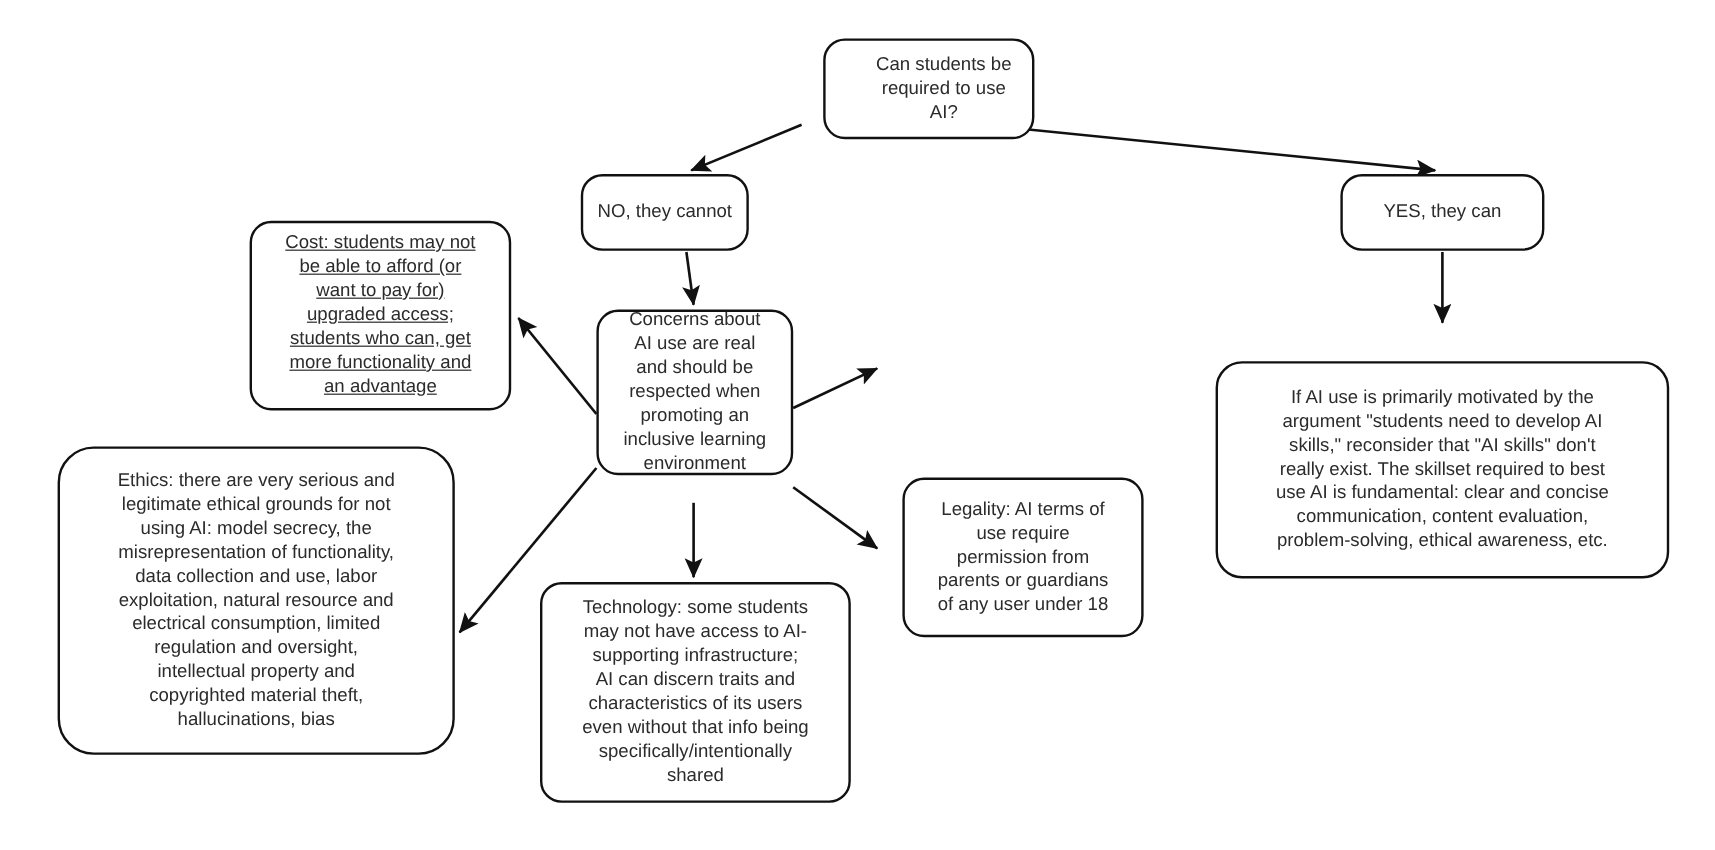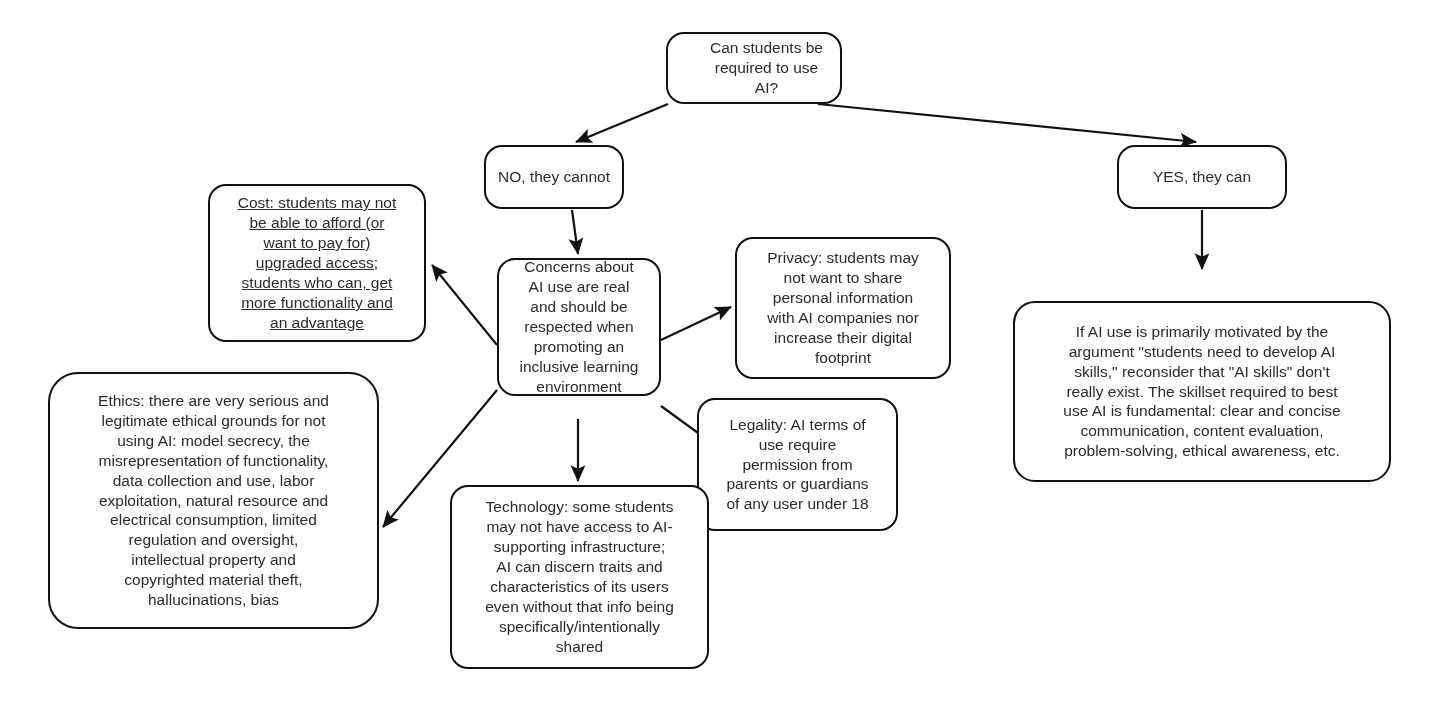--- a/index.html
+++ b/index.html
@@ -64,21 +64,21 @@
         <path d="M 572 210 L 578 254" stroke-linecap="butt" marker-end="url(#arrowhead)"></path>
         <path d="M 1202 210 L 1202 269" stroke-linecap="butt" marker-end="url(#arrowhead)"></path>
         <path d="M 497 345 L 432 265" stroke-linecap="butt" marker-end="url(#arrowhead)"></path>
         <path d="M 497 390 L 383 527" stroke-linecap="butt" marker-end="url(#arrowhead)"></path>
         <path d="M 661 340 L 731 307" stroke-linecap="butt" marker-end="url(#arrowhead)"></path>
         <path d="M 661 406 L 731 457" stroke-linecap="butt" marker-end="url(#arrowhead)"></path>
         <path d="M 578 419 L 578 481" stroke-linecap="butt" marker-end="url(#arrowhead)"></path>
       </g>
   </svg>
 
-  <div class="node md" style="left: 666px; top: 32px; width: 176px; height: 72px; padding-left: 33px;">Can students be
+  <div class="node md" style="left: 686px; top: 32px; width: 176px; height: 84px; padding-left: 33px;">Can students be
 required to use
 AI?</div>
 
   <div class="node md" style="left: 484px; top: 145px; width: 140px; height: 64px;">NO, they cannot</div>
 
   <div class="node md" style="left: 1117px; top: 145px; width: 170px; height: 64px;">YES, they can</div>
 
   <div class="node md" style="left: 497px; top: 258px; width: 164px; height: 138px;">Concerns about
 AI use are real
 and should be
@@ -100,28 +100,22 @@
 using AI: model secrecy, the
 misrepresentation of functionality,
 data collection and use, labor
 exploitation, natural resource and
 electrical consumption, limited
 regulation and oversight,
 intellectual property and
 copyrighted material theft,
 hallucinations, bias</div>
 
-  <div class="node md" style="left: 735px; top: 237px; width: 216px; height: 142px;">Privacy: students may
-not want to share
-personal information
-with AI companies nor
-increase their digital
-footprint</div>
 
-  <div class="node md" style="left: 697px; top: 398px; width: 201px; height: 133px;">Legality: AI terms of
+  <div class="node md" style="left: 752px; top: 398px; width: 201px; height: 133px;">Legality: AI terms of
 use require
 permission from
 parents or guardians
 of any user under 18</div>
 
   <div class="node md" style="left: 450px; top: 485px; width: 259px; height: 184px;">Technology: some students
 may not have access to AI-
 supporting infrastructure;
 AI can discern traits and
 characteristics of its users

